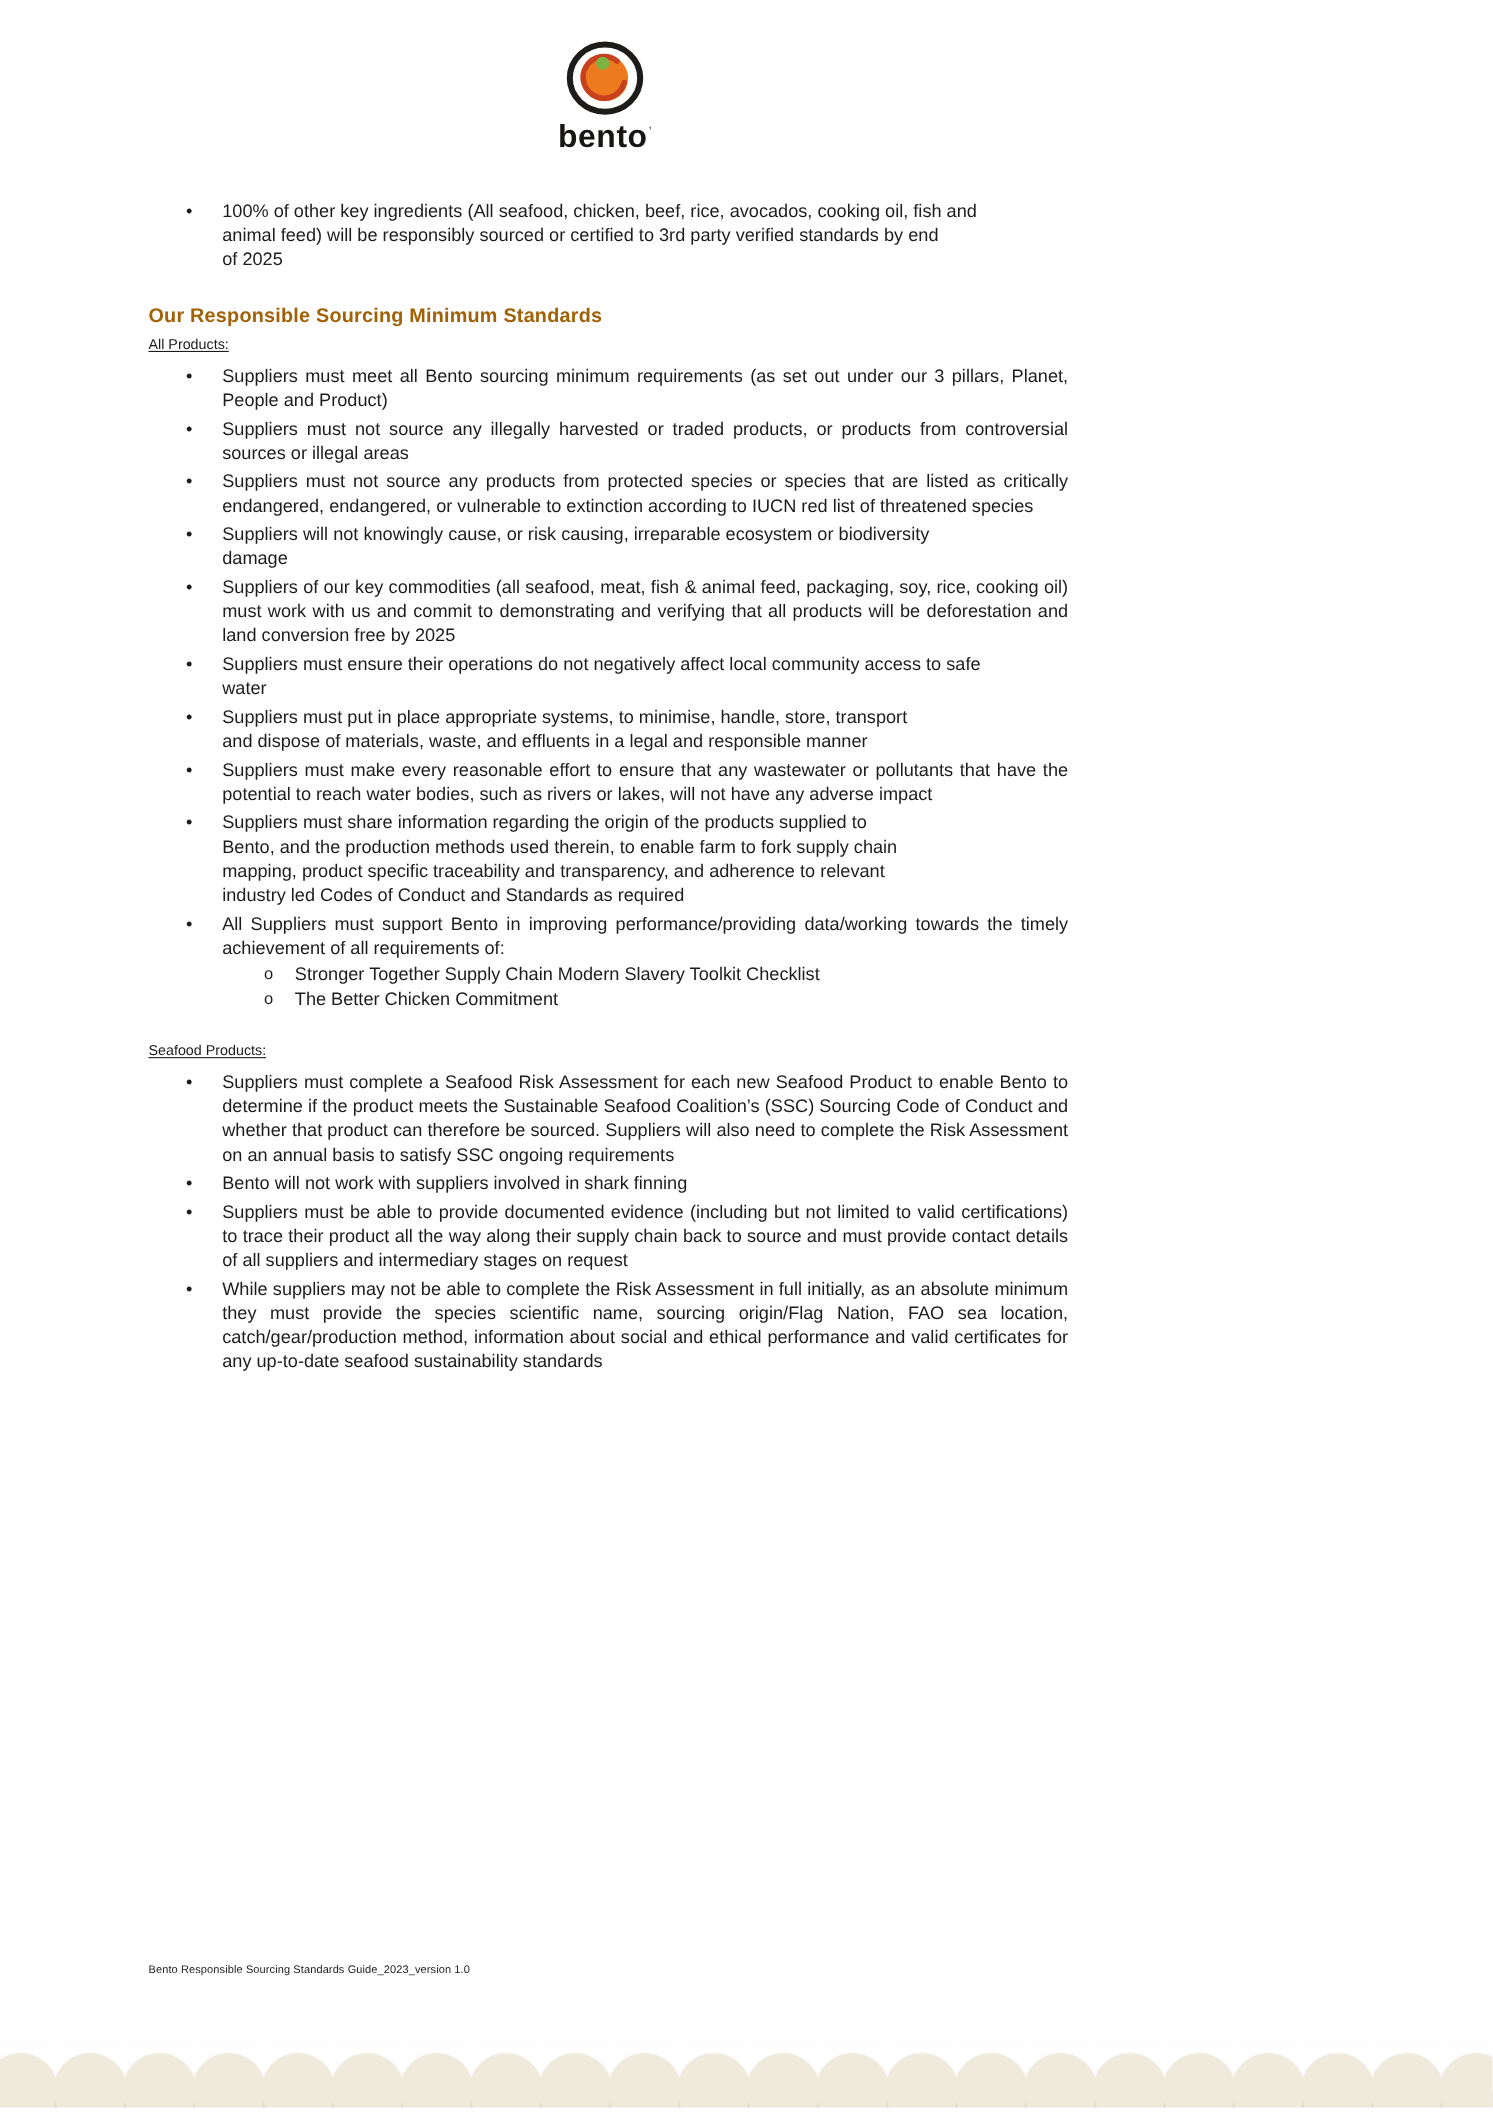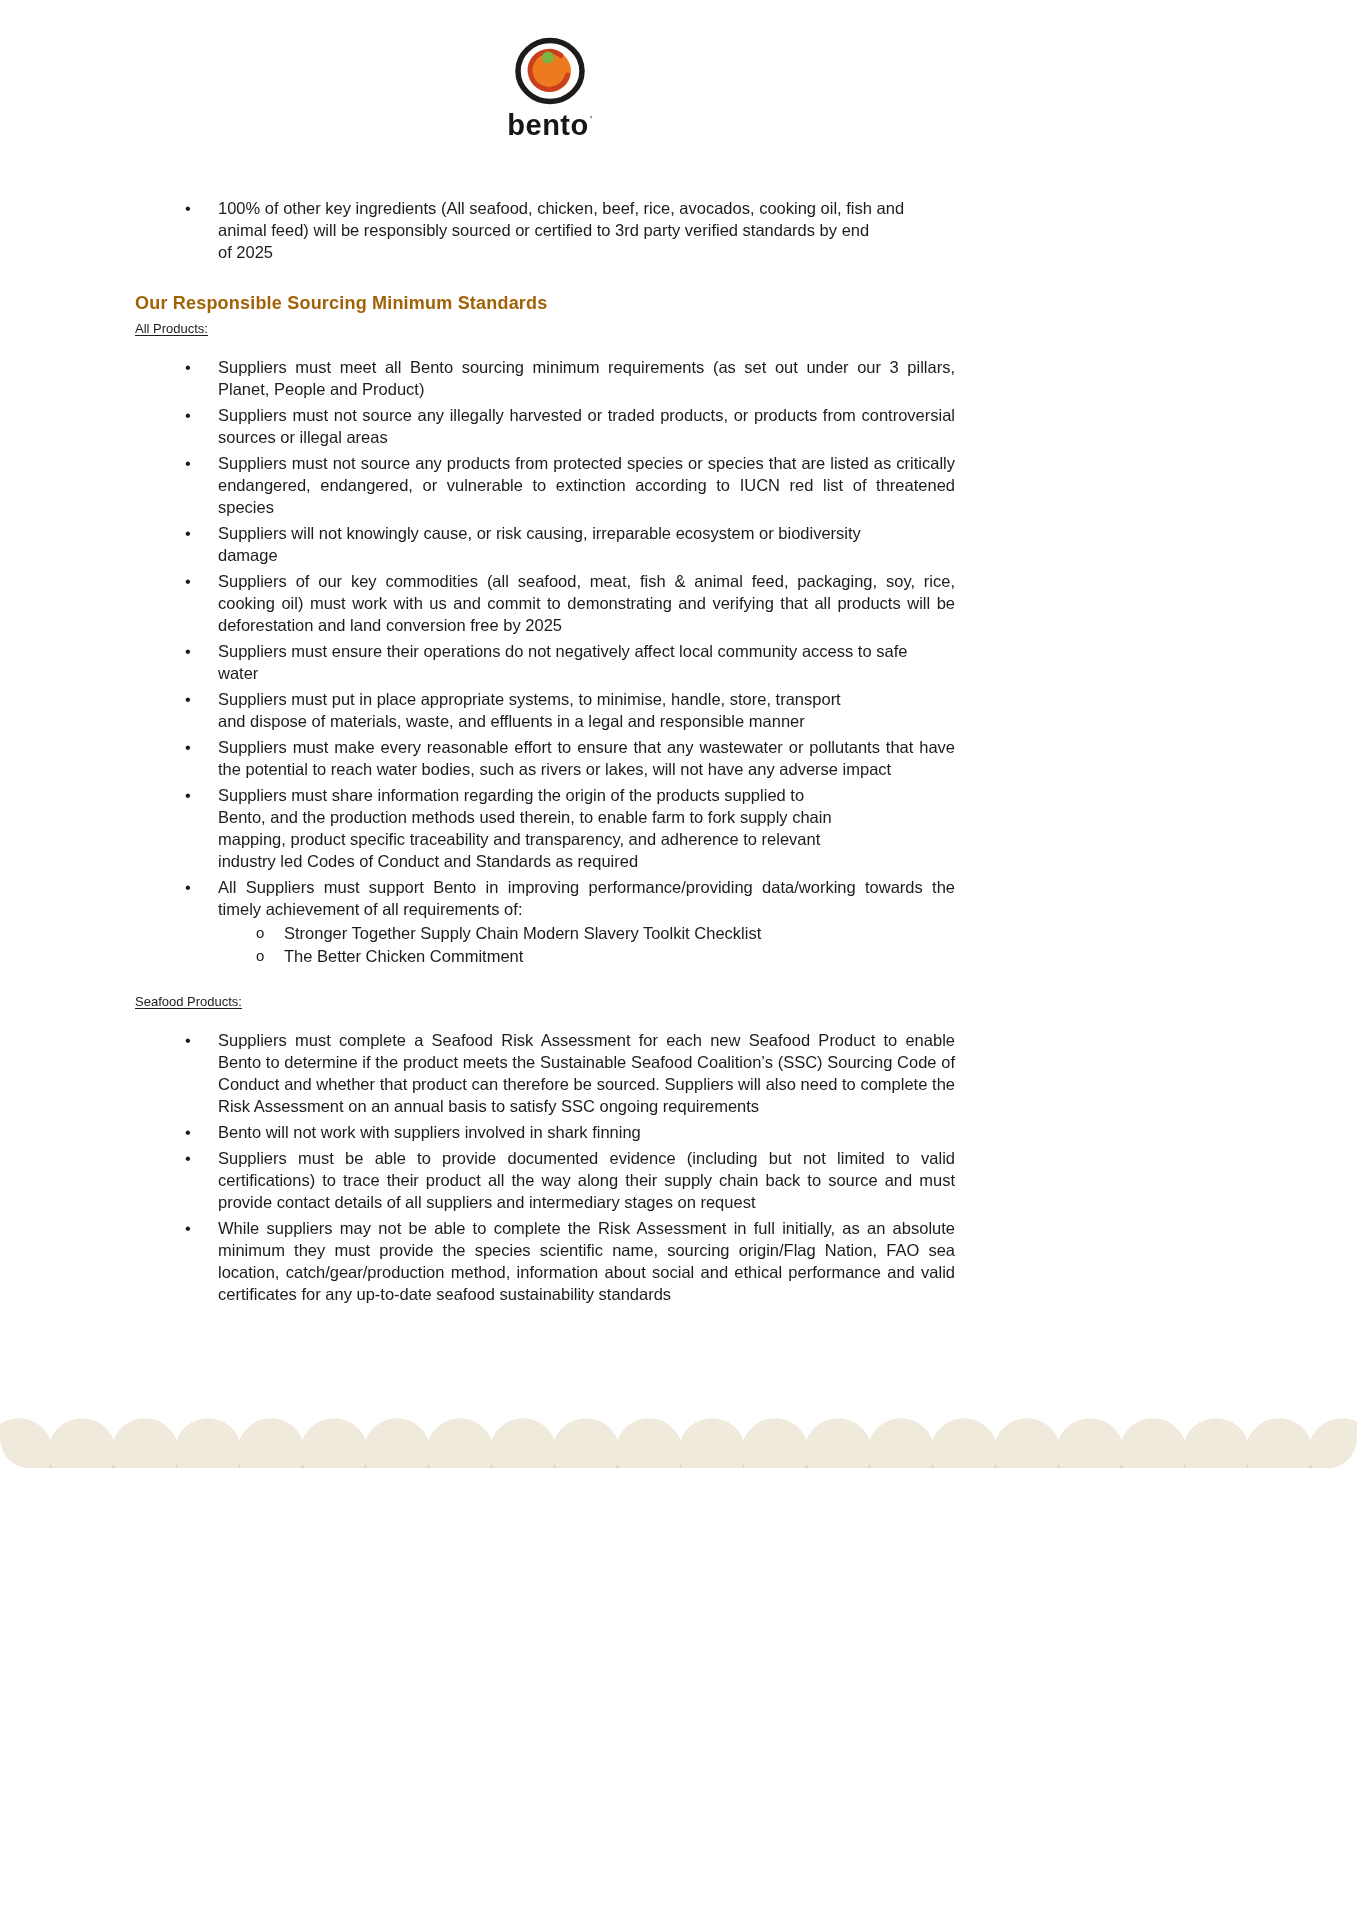--- a/index.html
+++ b/index.html
@@ -4,25 +4,24 @@
 <style>
   html, body { margin: 0; padding: 0; }
   body {
     background: #ffffff;
     font-family: "Liberation Sans", sans-serif;
     -webkit-font-smoothing: antialiased;
   }
   .page {
     position: relative;
     width: 1357px;
-    height: 1468px;
+    height: 1916px;
     background: #ffffff;
     overflow: hidden;
     color: #1c1c1c;
-    border-radius: 30px;
   }
 
   
   .logo {
     position: absolute;
     top: 36px;
     left: 498px;
     width: 104px;
     text-align: center;
   }
@@ -62,21 +61,21 @@
     color: #a16207;
   }
   .subheading {
     font-size: 13px;
     text-decoration: underline;
     text-underline-offset: 2px;
     margin: 0 0 7px 0;
   }
   .subheading.seafood { margin-top: 24px; text-decoration: underline; }
 
-  ul.bullets { list-style: none; margin: 16px; padding: 0; }
+  ul.bullets { list-style: none; margin: 0; padding: 0; }
   ul.bullets > li {
     position: relative;
     padding-left: 67px;
     margin-bottom: 4px;
     text-align: justify;
   }
   ul.bullets > li::before {
     content: "\2022";
     position: absolute;
     left: 34px;

